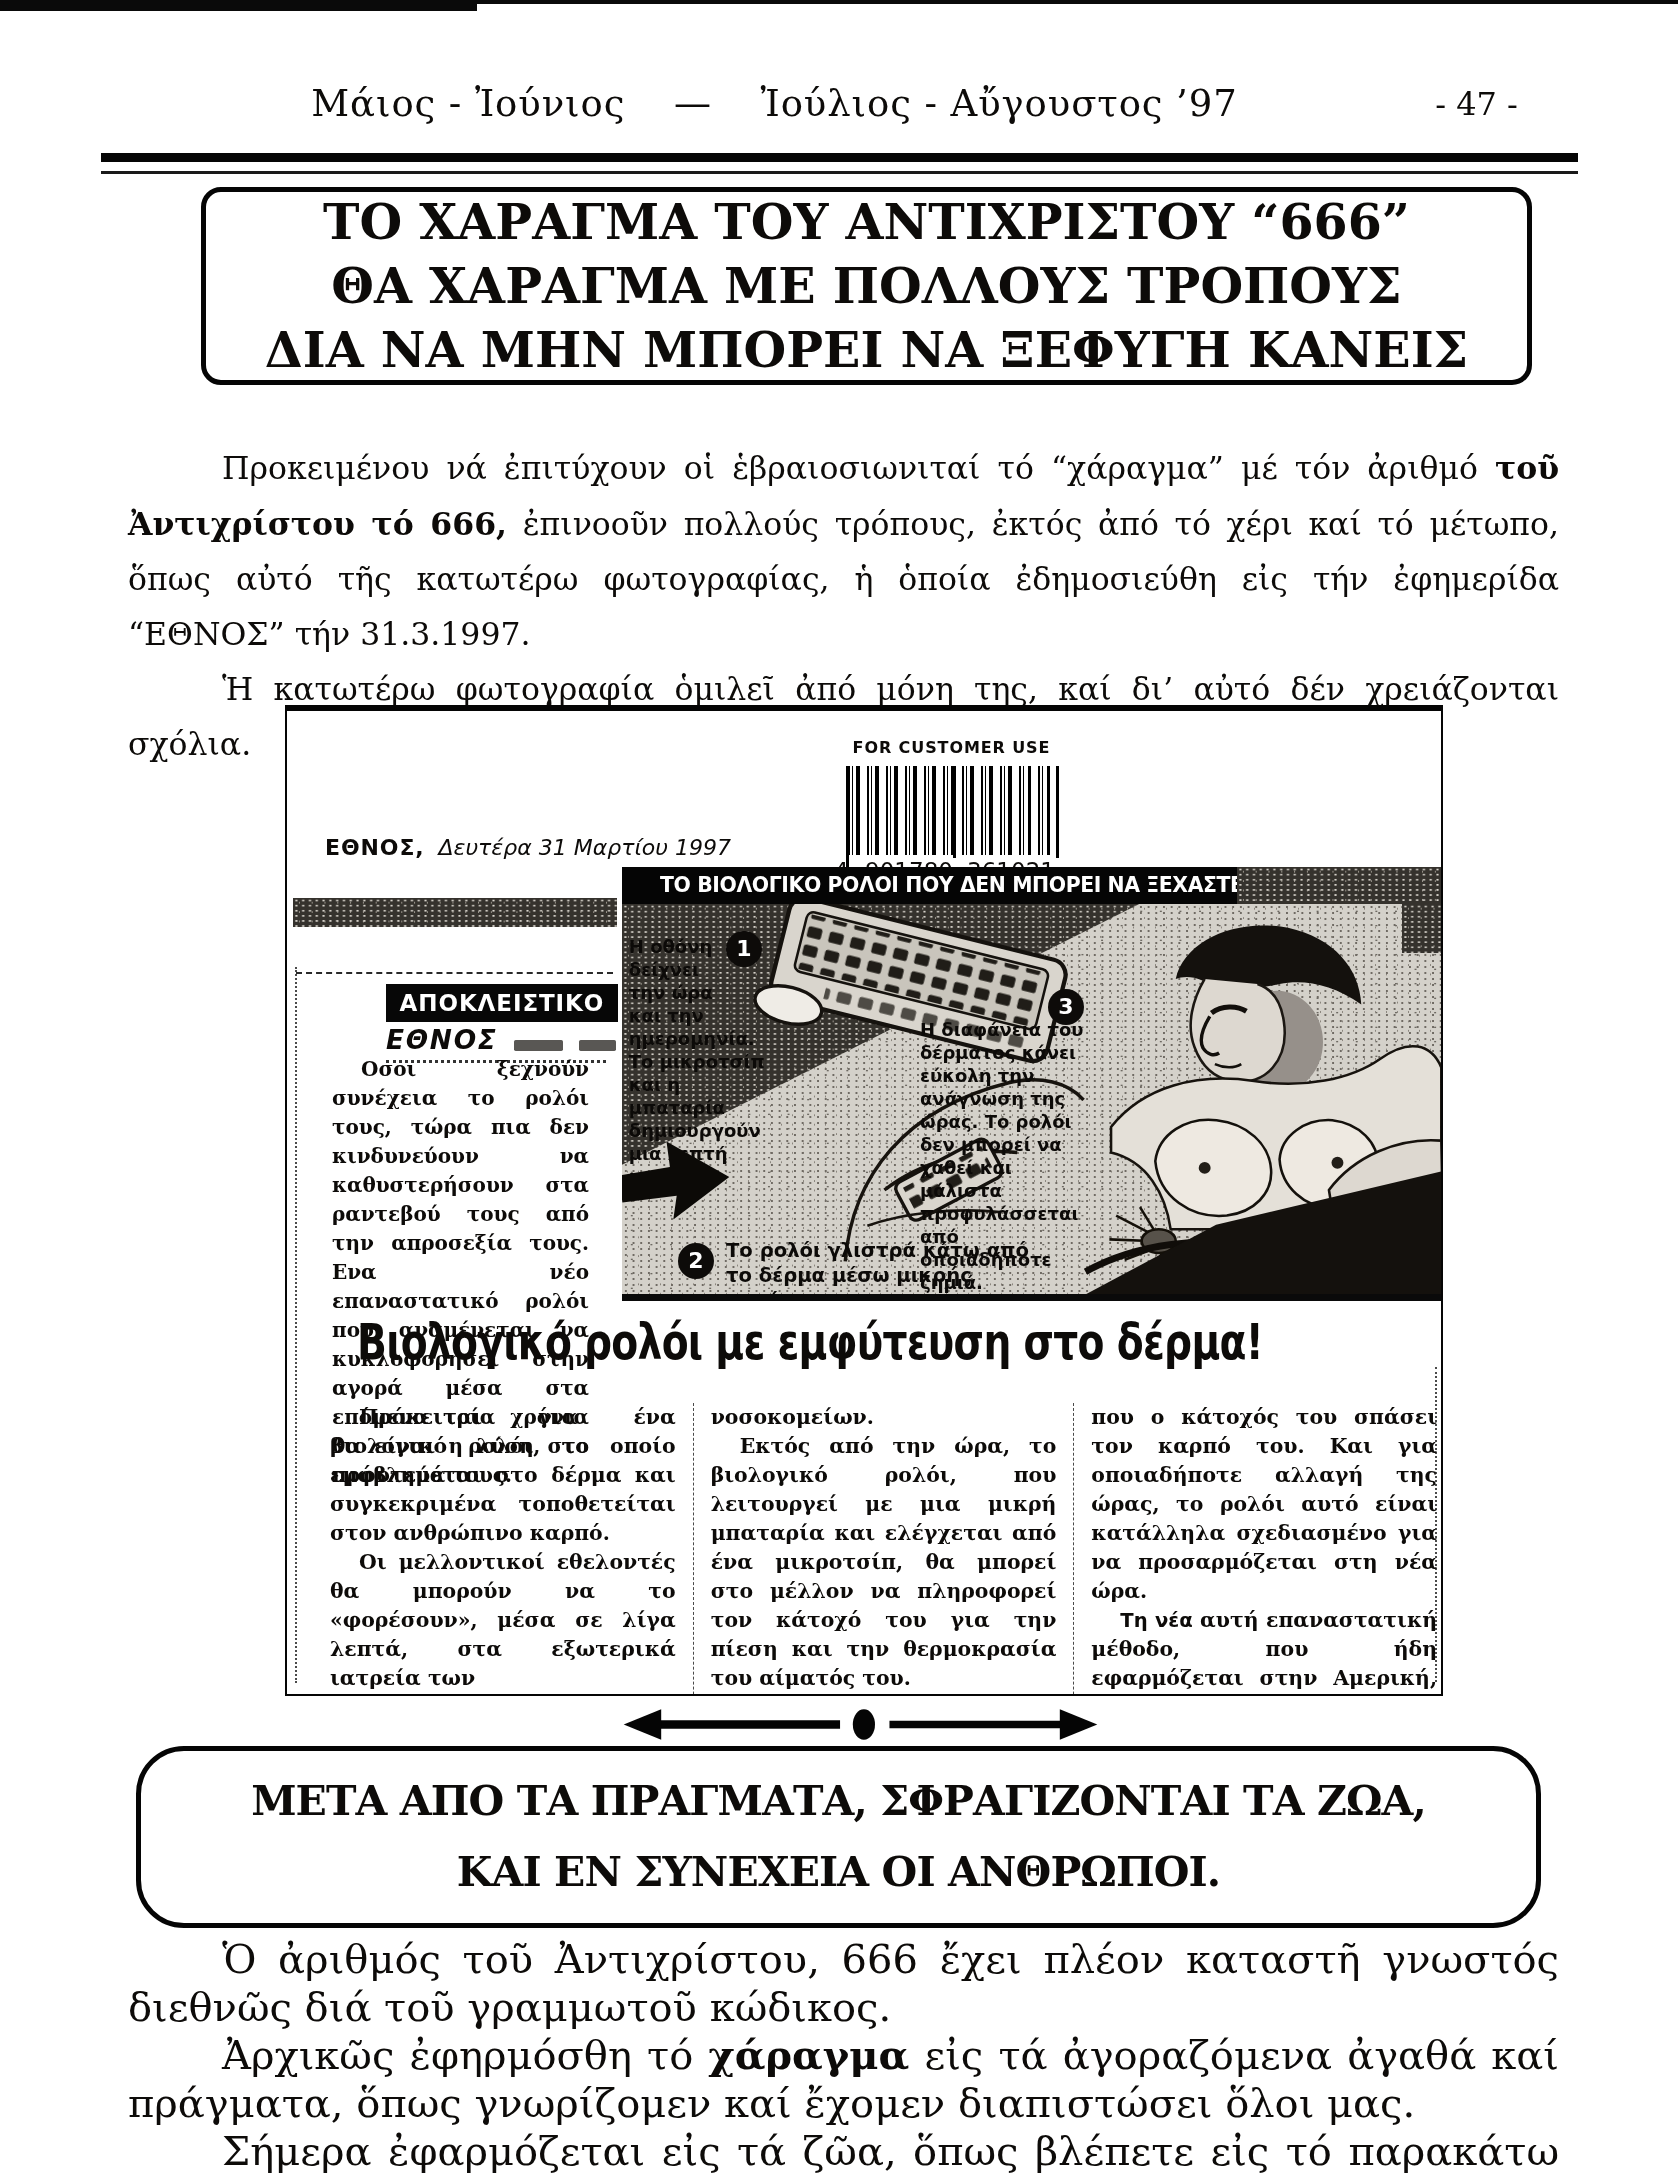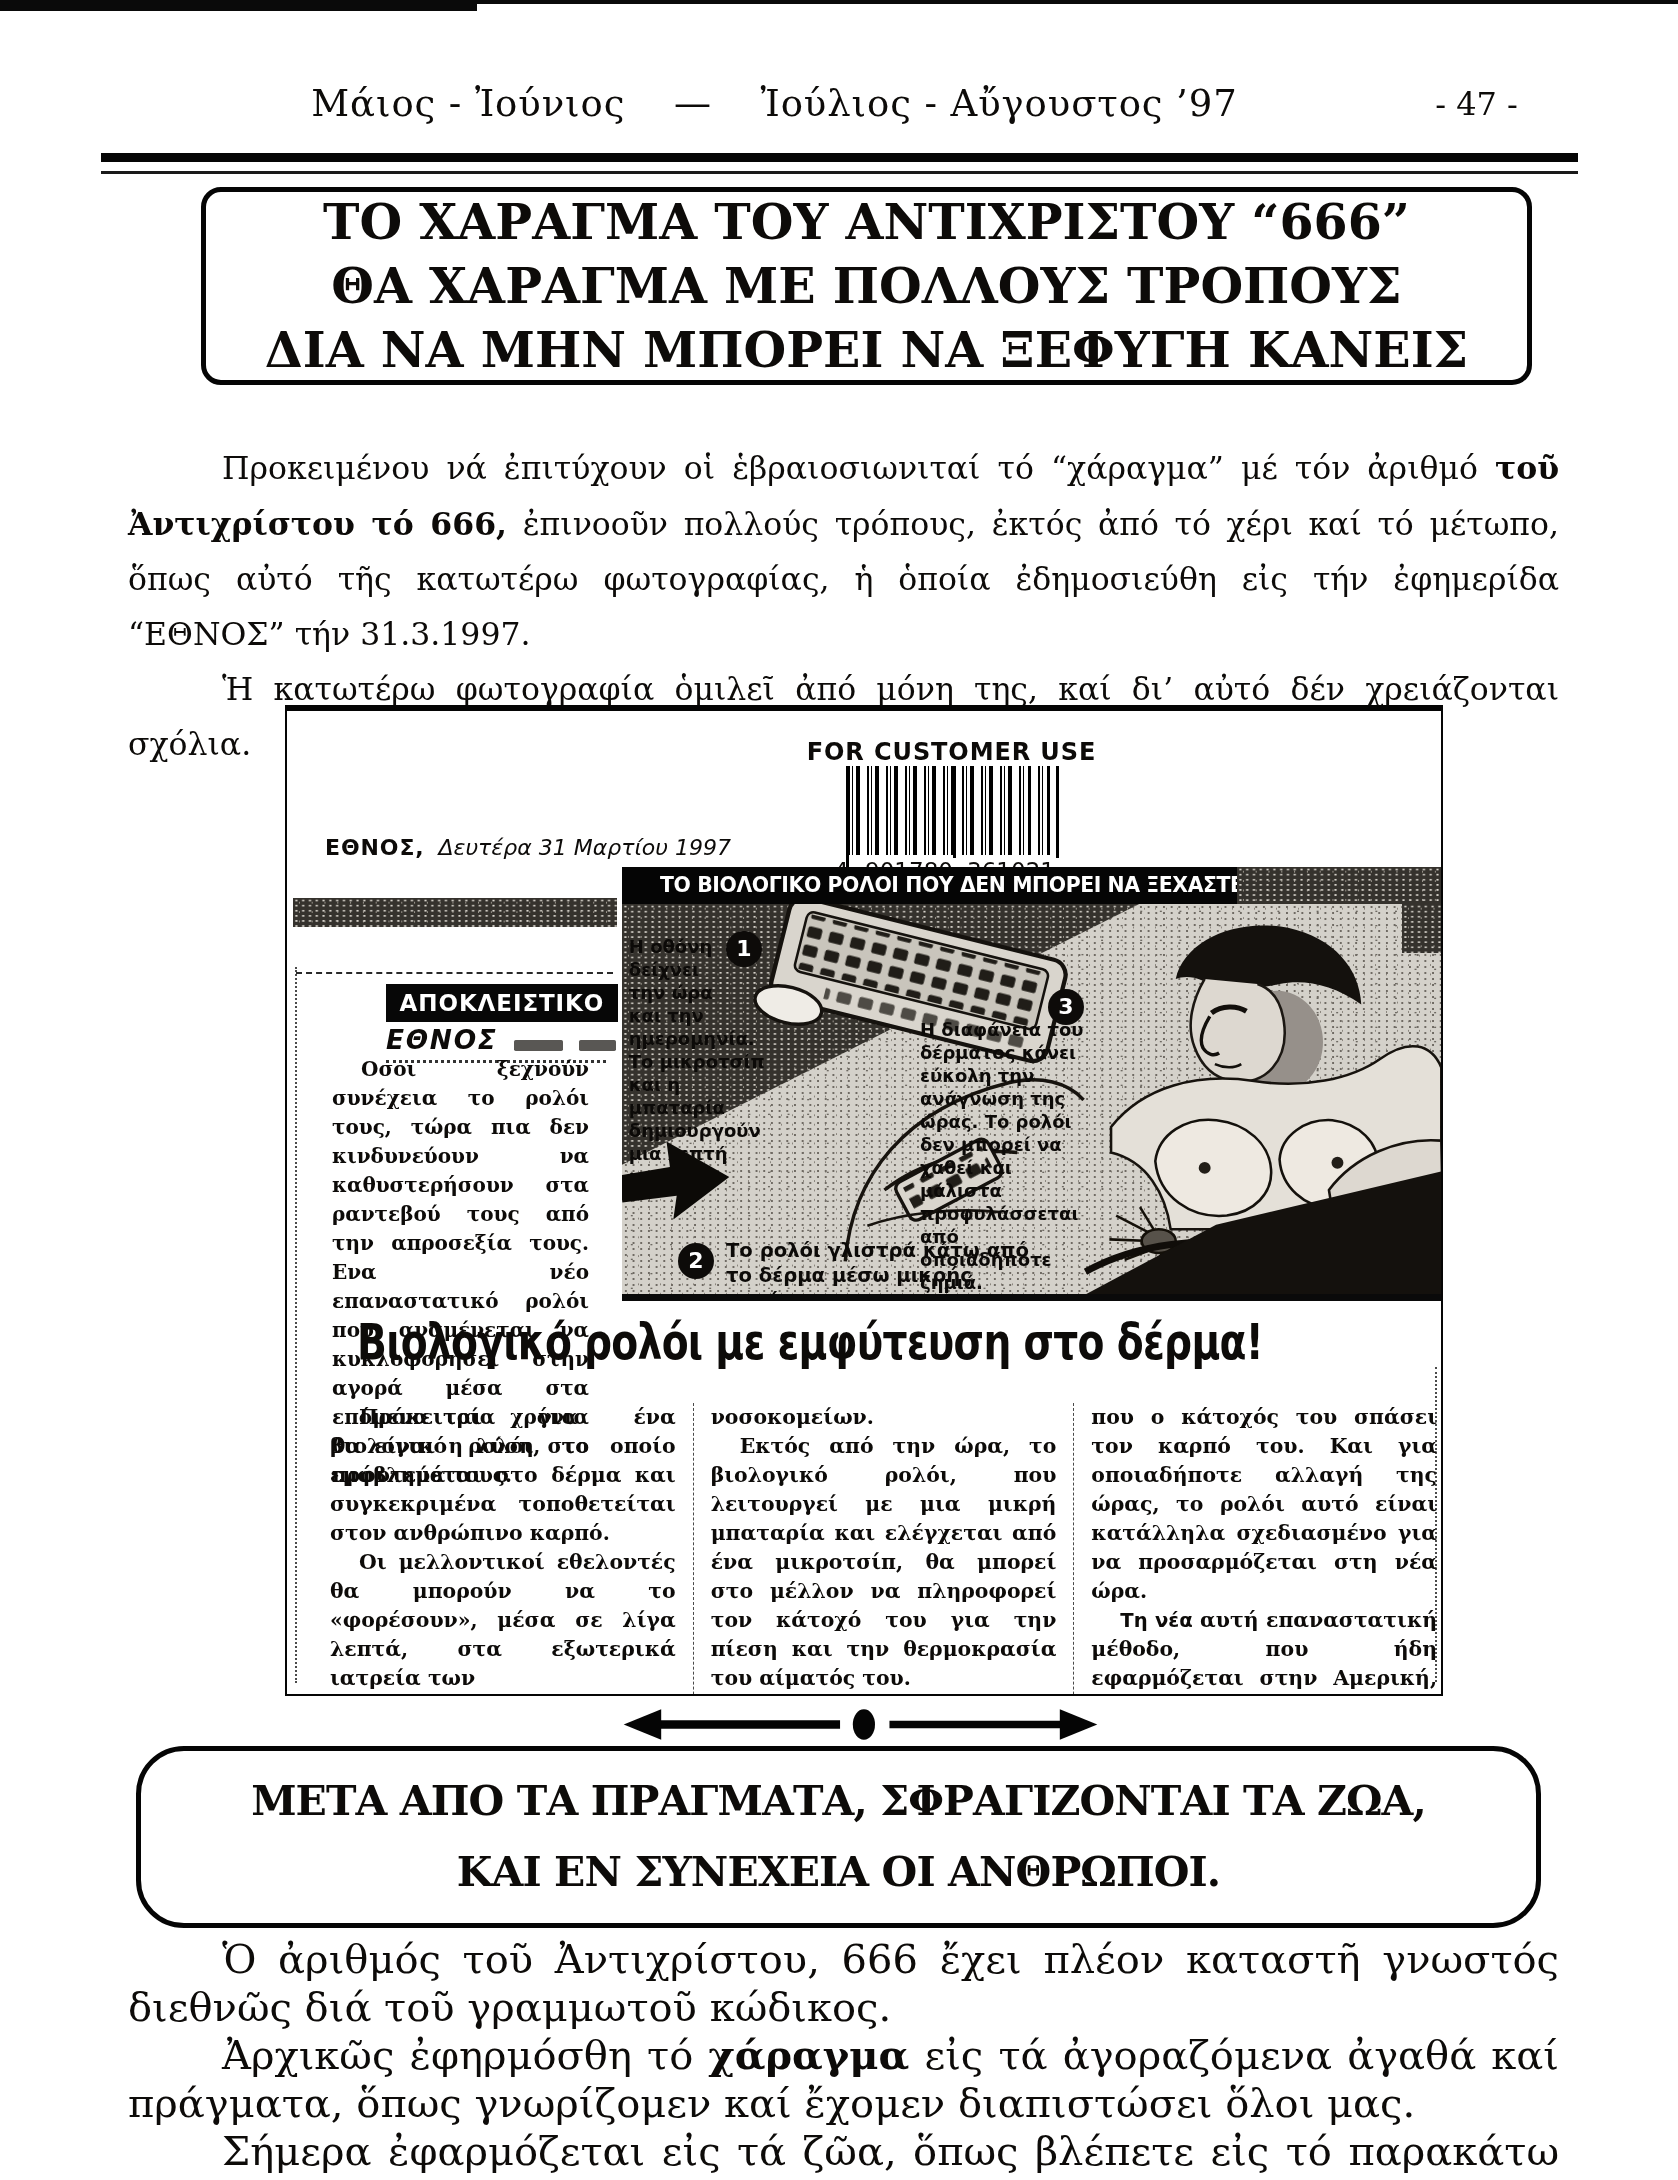--- a/index.html
+++ b/index.html
@@ -31,21 +31,21 @@
   
   .intro{top:440px;left:128px;width:1431px;font-size:31.5px;line-height:55px;text-align:justify;}
   .intro p{margin:0;text-indent:94px;}
   .outro{top:1935px;left:128px;width:1431px;font-size:40px;line-height:48px;text-align:justify;}
   .outro p{margin:0;text-indent:94px;}
 
   
   .clip{top:705px;left:285px;width:1158px;height:991px;box-sizing:border-box;
         border:2.6px solid #050505;border-top:6px solid #050505;background:#fff;overflow:hidden;}
   .cu{top:27px;left:477px;width:375px;text-align:center;font-family:"DejaVu Sans",sans-serif;
-      font-weight:bold;font-size:24px;letter-spacing:0.9px;}
+      font-weight:bold;font-size:16px;letter-spacing:0.9px;}
   .barcode{top:55px;left:547px;width:228px;height:128px;}
   .barcode .bars{position:absolute;left:13.6px;right:3.4px;top:0;height:89px;
       background:repeating-linear-gradient(90deg,#000 0 1.7px,#fff 1.7px 4.3px,#000 4.3px 5.1px,#fff 5.1px 8.5px,
       #000 8.5px 12px,#fff 12px 13.6px,#000 13.6px 14.5px,#fff 14.5px 19px);}
   .barcode .guard{position:absolute;top:0;width:2.6px;height:104px;background:#000;}
   .bc-digits{position:absolute;left:0;right:0;bottom:10.2px;display:flex;align-items:flex-end;
       font-family:"DejaVu Sans",sans-serif;font-size:23px;}
   .bc-digits .lead{width:24px;}
   .bc-digits .grp{flex:1;text-align:center;background:#fff;}
   .source{top:124px;left:38px;font-family:"DejaVu Sans",sans-serif;font-size:22px;white-space:nowrap;}

